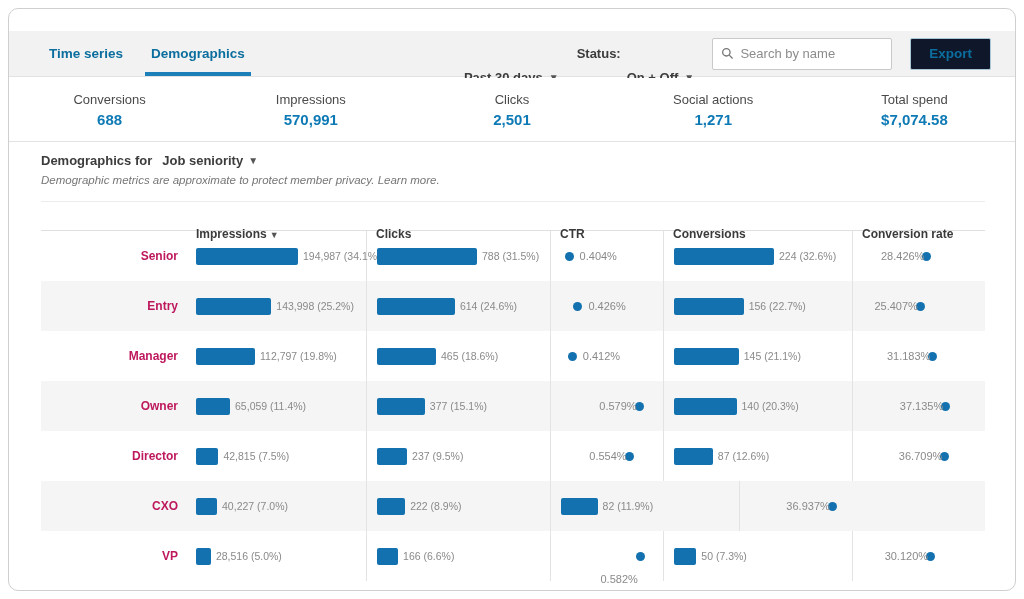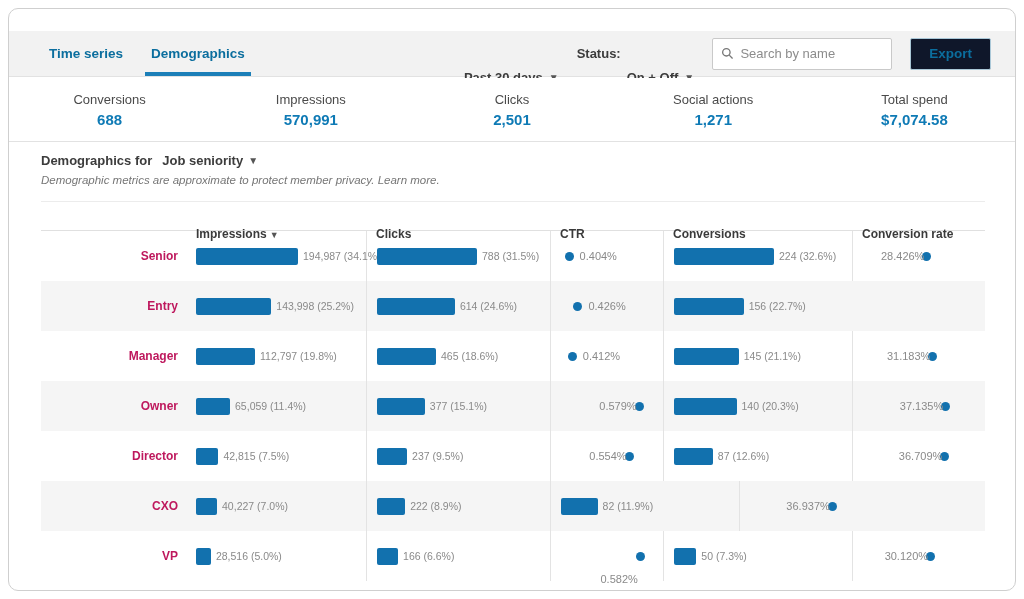--- a/index.html
+++ b/index.html
@@ -200,20 +200,26 @@
               <div class="dot" style="left: 22.4px; background: rgb(18, 113, 174);"></div>
               <span class="dot-val" style="left: 37.4px;">0.426%</span>
             </div>
           </div>
           <div class="c-conv">
             <div class="bar-track">
               <div class="bar" style="width: 69.6429px; background: rgb(18, 113, 174);"></div>
               <span class="bar-val">156 (22.7%)</span>
             </div>
           </div>
+          <div class="c-cvr">
+            <div class="dot-track">
+              <div class="dot" style="left: 62.8791px; background: rgb(18, 113, 174);"></div>
+              <span class="dot-val" style="right: 67.1209px;">25.407%</span>
+            </div>
+          </div>
         </div>
         <div class="t-row">
           <div class="c-label">
             <div class="cat">Manager</div>
           </div>
           <div class="c-imp">
             <div class="bar-track">
               <div class="bar" style="width: 59.0054px; background: rgb(18, 113, 174);"></div>
               <span class="bar-val">112,797 (19.8%)</span>
             </div>

